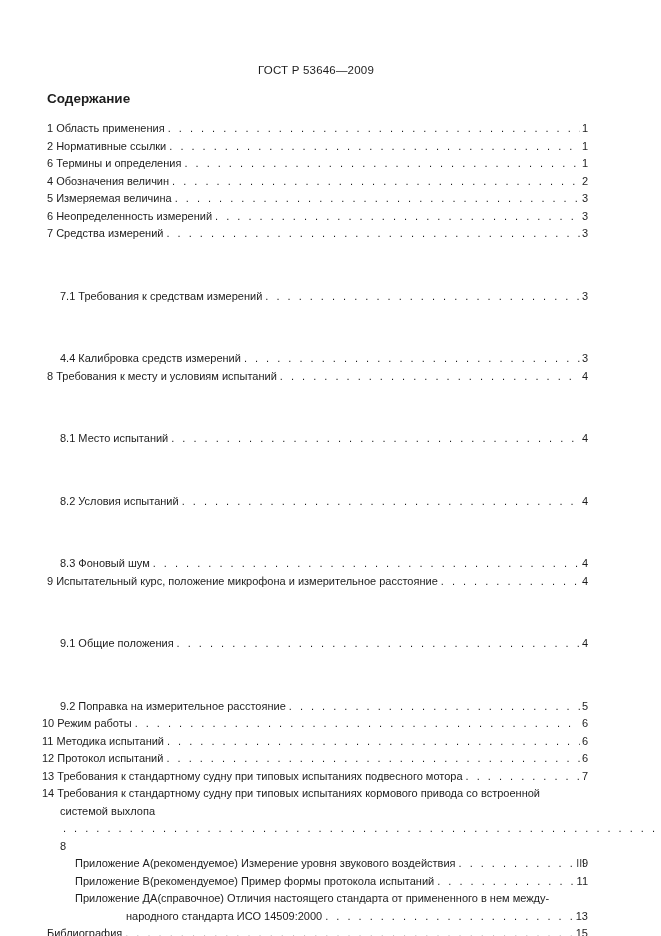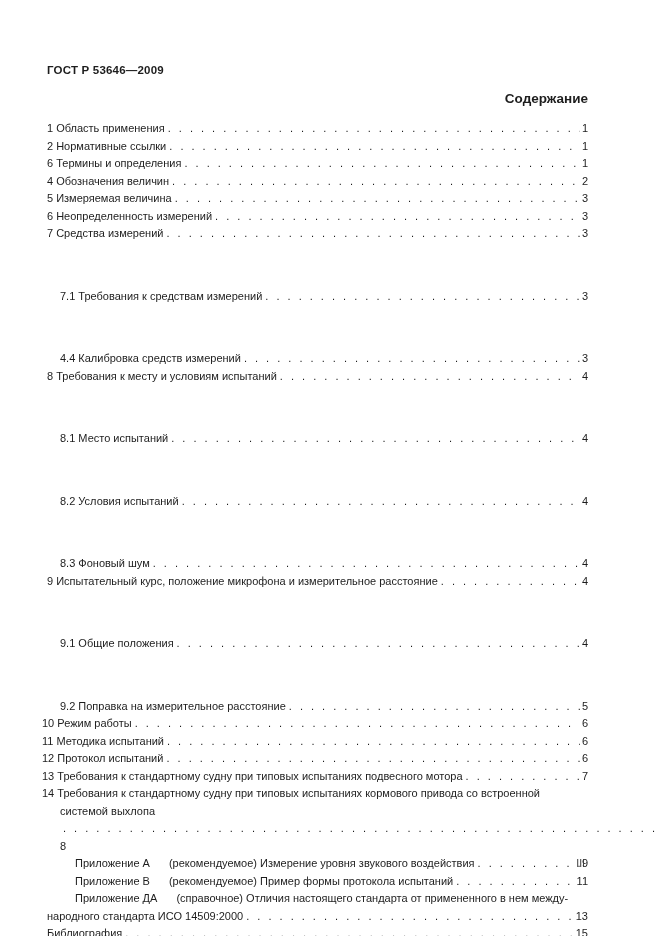--- a/index.html
+++ b/index.html
@@ -10,56 +10,56 @@
     background: #ffffff;
     font-family: "Liberation Sans", sans-serif;
     color: #1d1d1d;
     overflow: hidden;
   }
   .doc-header {
     position: absolute;
     top: 64px;
     left: 47px;
     right: 76px;
-    text-align: left;
+    text-align: center;
     font-size: 11.5px;
-    font-weight: bold;
+    font-weight: normal;
     letter-spacing: 0.2px;
   }
   .doc-title {
     position: absolute;
     top: 91px;
     left: 47px;
     right: 73px;
     margin: 0;
-    text-align: right;
+    text-align: left;
     font-size: 13.5px;
     font-weight: bold;
   }
   .toc {
     position: absolute;
     top: 120px;
     left: 47px;
     right: 73px;
     font-size: 11px;
   }
   .toc-row {
     display: flex;
     align-items: flex-start;
     line-height: 17.5px;
     white-space: nowrap;
   }
   .toc-row.sub  { margin-left: 13px; margin-top: 45px; }
   .toc-row.two  { margin-left: -5px; }
   .toc-row.cont14 { margin-left: 13px; flex-direction: column; }
-  .toc-row.contDA { }
+  .toc-row.contDA { margin-left: 79px; }
   .entry-text { white-space: nowrap; }
   .app-label {
     min-width: 71px;
-    margin-right: 19px;
+    margin-right: 0;
     flex-shrink: 0;
     white-space: nowrap;
     padding-left: 28px;
   }
   .dots {
     flex: 1 1 auto;
     overflow: hidden;
     white-space: nowrap;
     margin: 0 2px 0 3px;
     min-width: 0;

